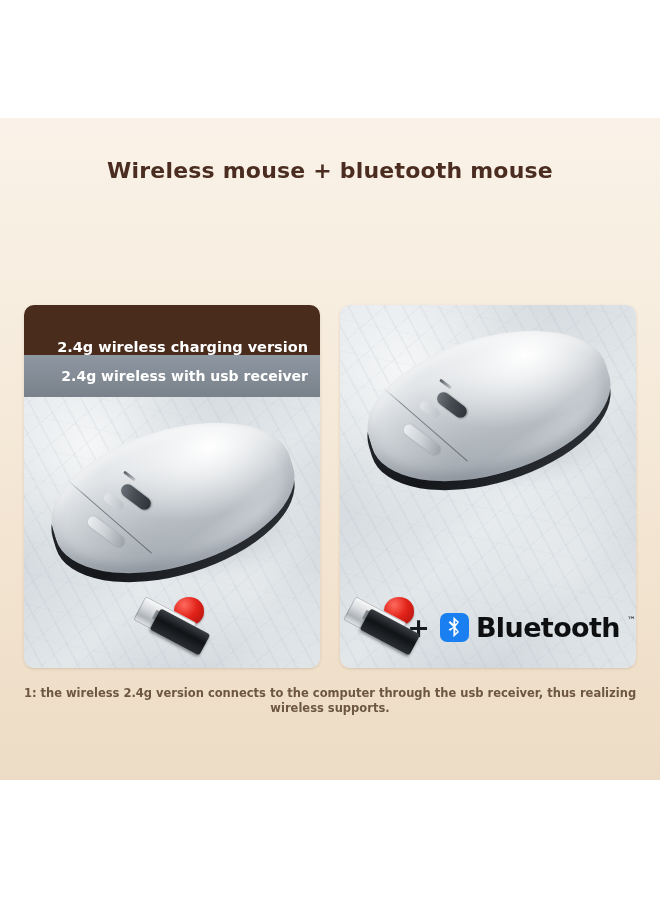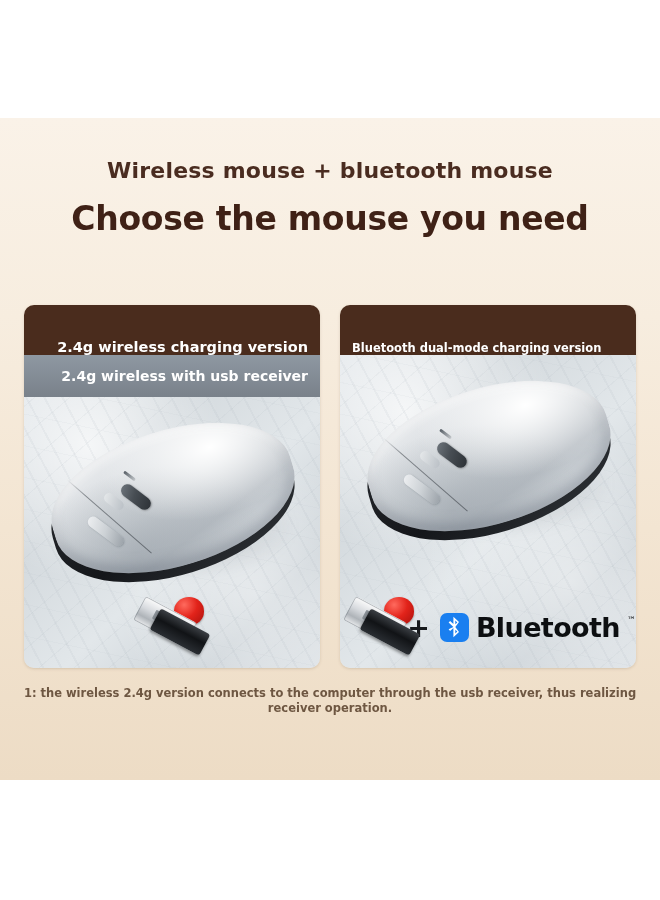--- a/index.html
+++ b/index.html
@@ -178,21 +178,20 @@
   }
 </style>
 </head>
 <body>
 
 <div class="page">
   <div class="content">
 
     <div class="heading-wrap">
       <div class="sub-head">Wireless mouse + bluetooth mouse</div>
-      <div class="main-head">Choose the mouse you need</div>
     </div>
 
     <div class="cards">
 
       <div class="card">
         <div class="band-brown">
           <div class="band-inner t-right">2.4g wireless charging version</div>
         </div>
         <div class="band-gray">
           <div class="band-inner t-right">2.4g wireless with usb receiver</div>
@@ -214,23 +213,20 @@
             <div class="dongle">
               <div class="d-cap"></div>
               <div class="d-metal"></div>
               <div class="d-body"></div>
             </div>
           </div>
         </div>
       </div>
 
       <div class="card">
-        <div class="band-brown">
-          <div class="band-inner t-left">Bluetooth dual-mode charging version</div>
-        </div>
         <div class="photo">
           <div class="mouse">
             <div class="mouse-shadow"></div>
             <div class="mouse-base"></div>
             <div class="mouse-body"></div>
             <div class="mouse-split">
               <div class="split-line"></div>
               <div class="btn-strip"></div>
               <div class="btn-strip2"></div>
               <div class="wheel-n"></div>
@@ -254,17 +250,17 @@
               <div class="bt-word">Bluetooth</div>
               <div class="bt-tm">™</div>
             </div>
           </div>
         </div>
       </div>
 
     </div>
 
     <div class="notes">
-      <div class="note1">1: the wireless 2.4g version connects to the computer through the usb receiver, thus realizing receiver operation.</div>
+      <div class="note1">1: the wireless 2.4g version connects to the computer through the usb receiver, thus realizing wireless supports.</div>
     </div>
 
   </div>
 </div>
 
 </body></html>

